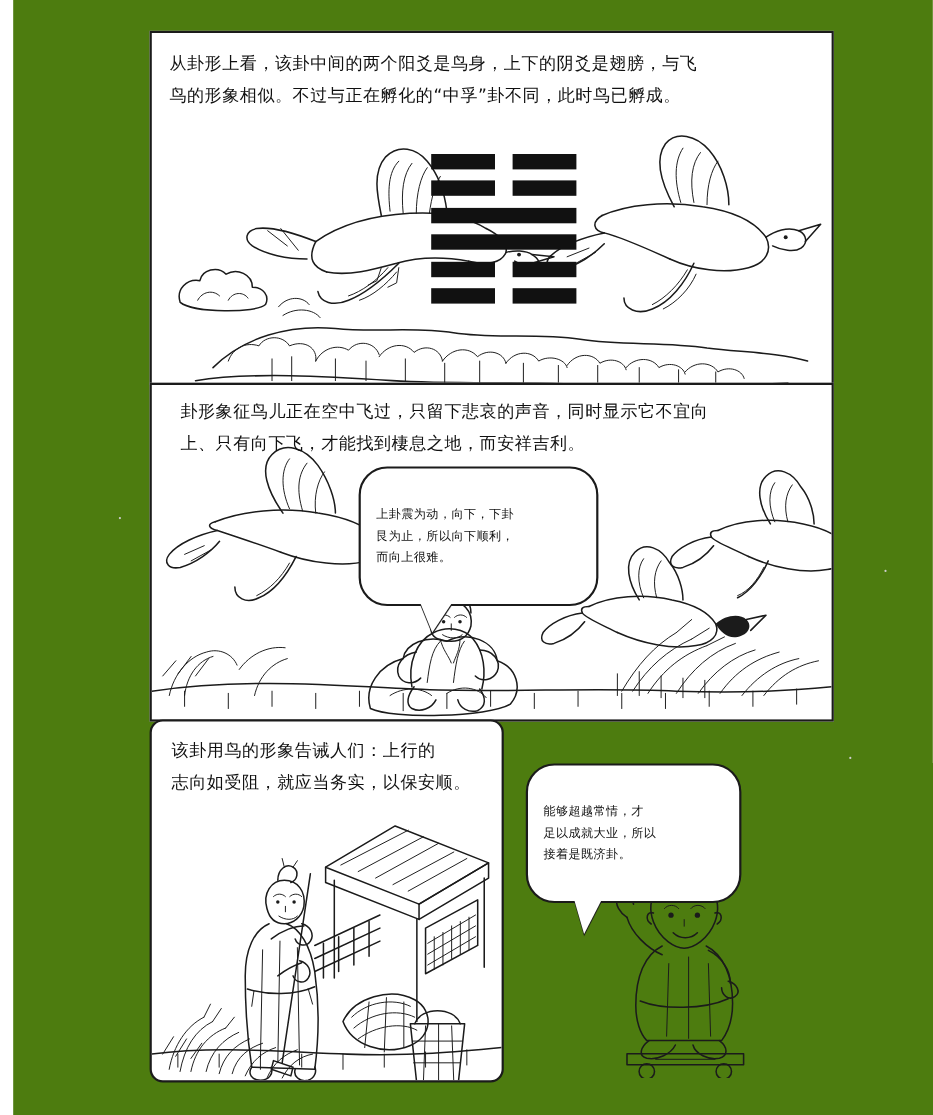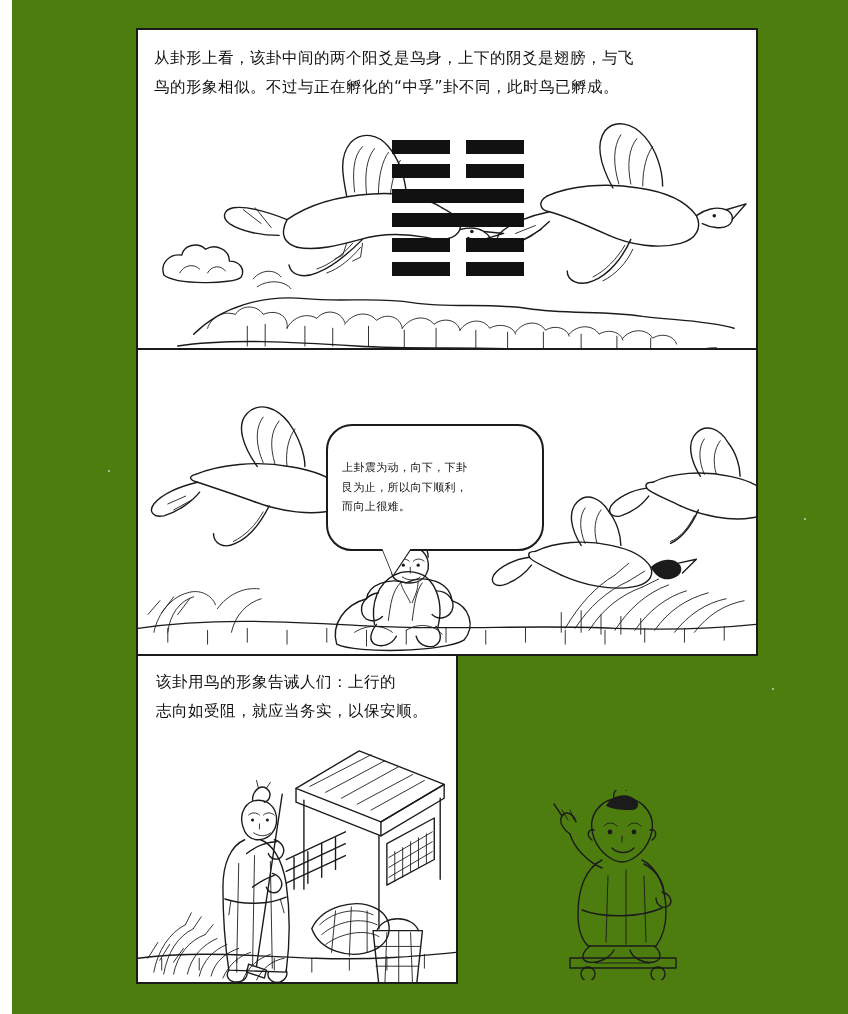--- a/index.html
+++ b/index.html
@@ -325,30 +325,32 @@
         <path d="M70 72 C80 58 96 50 112 52 M84 96 C88 78 100 66 114 62"></path>
         <path d="M0 78 L12 64 M14 76 L26 60 M30 78 L42 62"></path>
       </g>
 
       <path class="ink" d="M0 282 C80 270 160 276 240 280 C320 284 400 278 480 282 C540 284 584 282 622 278"></path>
       <g class="ink-thin">
         <path d="M30 282 L30 296 M70 284 L70 298 M110 282 L110 296 M150 284 L150 298 M190 282 L190 296 M230 284 L230 300 M270 284 L270 298 M310 282 L310 296 M350 284 L350 298 M390 282 L390 296 M430 284 L430 298 M470 284 L470 298 M510 282 L510 296 M550 282 L550 296 M590 280 L590 294"></path>
       </g>
     </svg>
 
+    <div class="caption" style="left:26px; top:10px; width:580px;">卦形象征鸟儿正在空中飞过，只留下悲哀的声音，同时显示它不宜向
+上、只有向下飞，才能找到棲息之地，而安祥吉利。</div>
 
     <div class="bubble bubble-1" style="left:188px; top:74px; width:218px;">
       <span>上卦震为动，向下，下卦
 艮为止，所以向下顺利，
 而向上很难。</span>
       <span class="tail"></span>
     </div>
   </div>
 
-  <div class="panel" style="left:124px; top:654px; width:322px; height:330px;">
+  <div class="panel" style="left:124px; top:654px; width:322px; height:330px;border-radius:12px;">
     <svg class="art" viewBox="0 0 322 330" preserveAspectRatio="none">
 
       <g transform="translate(150,86)">
         <path class="ink" d="M10 48 L74 10 L160 44 L96 82 Z"></path>
         <path class="ink-thin" d="M24 46 L86 14 M40 52 L100 20 M56 58 L114 26 M72 64 L128 34 M86 70 L140 40"></path>
         <path class="ink" d="M10 48 L10 62 L96 96 L96 82"></path>
         <path class="ink" d="M96 82 L160 44 L160 58 L96 96"></path>
 
         <path class="ink" d="M18 60 L18 150 M94 96 L94 190 M156 58 L156 140"></path>
 
@@ -422,20 +424,26 @@
       <path class="ink" d="M0 306 C60 298 120 304 180 306 C240 308 282 304 322 300"></path>
       <g class="ink-thin">
         <path d="M24 306 L24 318 M62 306 L62 318 M100 306 L100 320 M138 306 L138 318 M176 306 L176 320 M214 306 L214 318 M252 304 L252 318 M290 302 L290 316"></path>
       </g>
     </svg>
 
     <div class="caption" style="left:18px; top:12px; width:292px;">该卦用鸟的形象告诫人们：上行的
 志向如受阻，就应当务实，以保安顺。</div>
   </div>
 
+  <div class="bubble bubble-2" style="left:466px; top:694px; width:196px;">
+    <span>能够超越常情，才
+足以成就大业，所以
+接着是既济卦。</span>
+    <span class="tail"></span>
+  </div>
 
   <div style="position:absolute; left:486px; top:790px; width:250px; height:190px; z-index:7;">
     <svg class="art" viewBox="0 0 250 190" preserveAspectRatio="none">
 
       <path class="ink" d="M96 48 C88 26 102 8 124 8 C146 8 160 26 152 48 C146 64 132 72 124 72 C116 72 102 64 96 48 Z"></path>
 
       <path class="ink-fill" d="M108 16 C114 4 130 2 138 10 C142 14 140 20 134 20 C126 20 116 20 108 16 Z"></path>
       <path class="ink" d="M116 8 C114 0 122 -4 128 0"></path>
 
       <path class="ink" d="M96 40 C90 38 88 46 94 50"></path>

